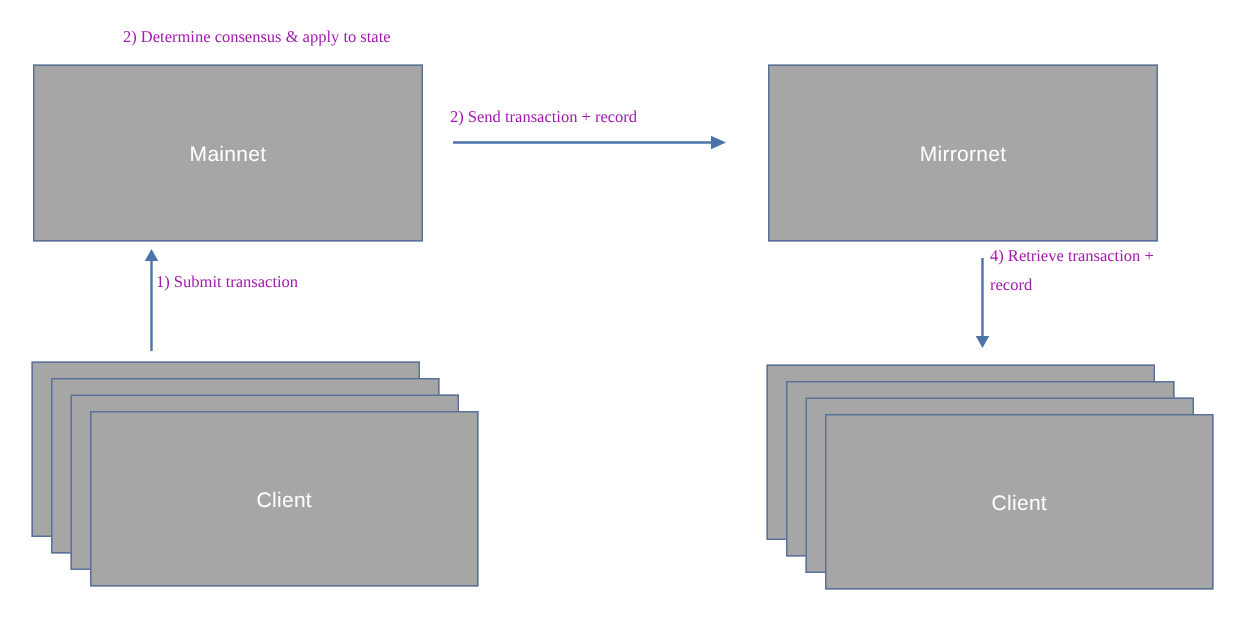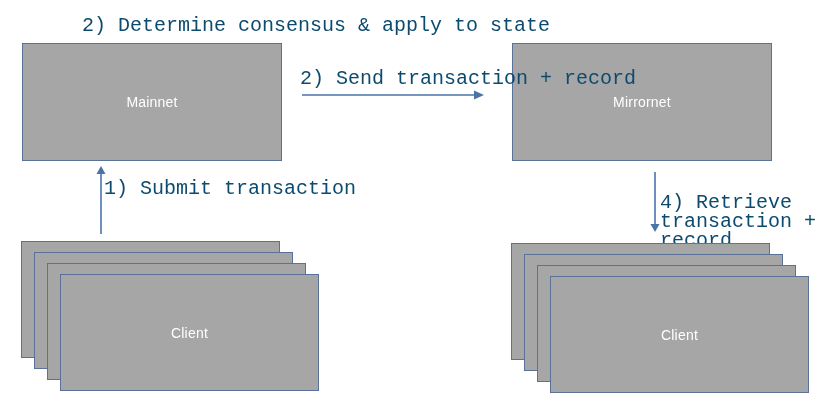--- a/index.html
+++ b/index.html
@@ -44,23 +44,23 @@
     background: #a6a6a6;
     border: 1px solid #5a7299;
   }
   .stack .card-front {
     display: flex;
     align-items: center;
     justify-content: center;
   }
   .caption {
     position: absolute;
-    color: #0c4a6e;
-    font-size: 20px;
-    font-family: Liberation Mono, monospace;
+    color: #a21caf;
+    font-size: 11px;
+    font-family: Liberation Serif, serif;
     line-height: 19px;
     white-space: pre-line;
   }
   .arrow-svg {
     position: absolute;
     overflow: visible;
   }
   .arrow-line {
     stroke: #4a74a8;
     stroke-width: 1.6;
@@ -97,21 +97,21 @@
     <polygon class="arrow-head" points="4.5,8 9,0 13.5,8"></polygon>
   </svg>
 
   <div class="caption" style="left:104px; top:179px;">1) Submit transaction</div>
 
   <svg class="arrow-svg" style="left:646px; top:172px; width:18px; height:60px;" viewBox="0 0 18 60">
     <line class="arrow-line" x1="9" y1="0" x2="9" y2="52"></line>
     <polygon class="arrow-head" points="4.5,52 9,60 13.5,52"></polygon>
   </svg>
 
-  <div class="caption" style="left:660px; top:193px; width:180px;">4) Retrieve transaction +
+  <div class="caption" style="left:660px; top:162px; width:180px;">4) Retrieve transaction +
 record</div>
 
   <div class="stack" style="left:0px; top:0px; width:340px; height:420px;">
     <div class="card" style="left:21px;  top:241px; width:259px; height:117px;"></div>
     <div class="card" style="left:34px;  top:252px; width:259px; height:117px;"></div>
     <div class="card" style="left:47px;  top:263px; width:259px; height:117px;"></div>
     <div class="card card-front" style="left:60px; top:274px; width:259px; height:117px;">
       <span class="node-label">Client</span>
     </div>
   </div>

